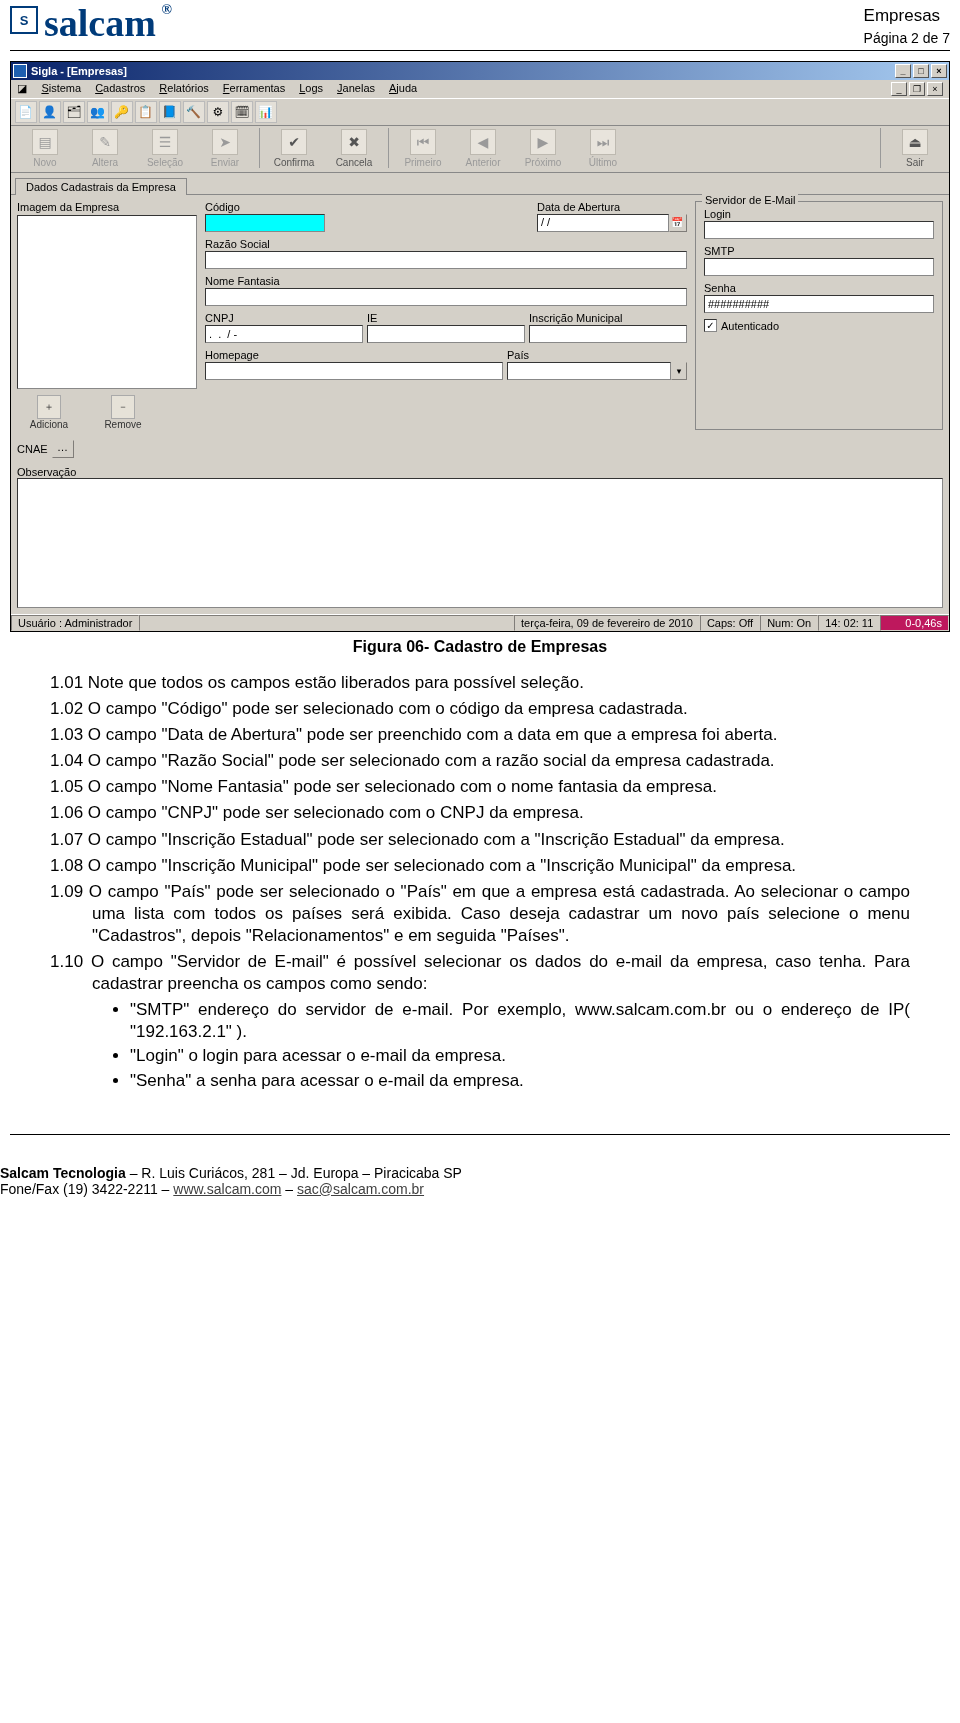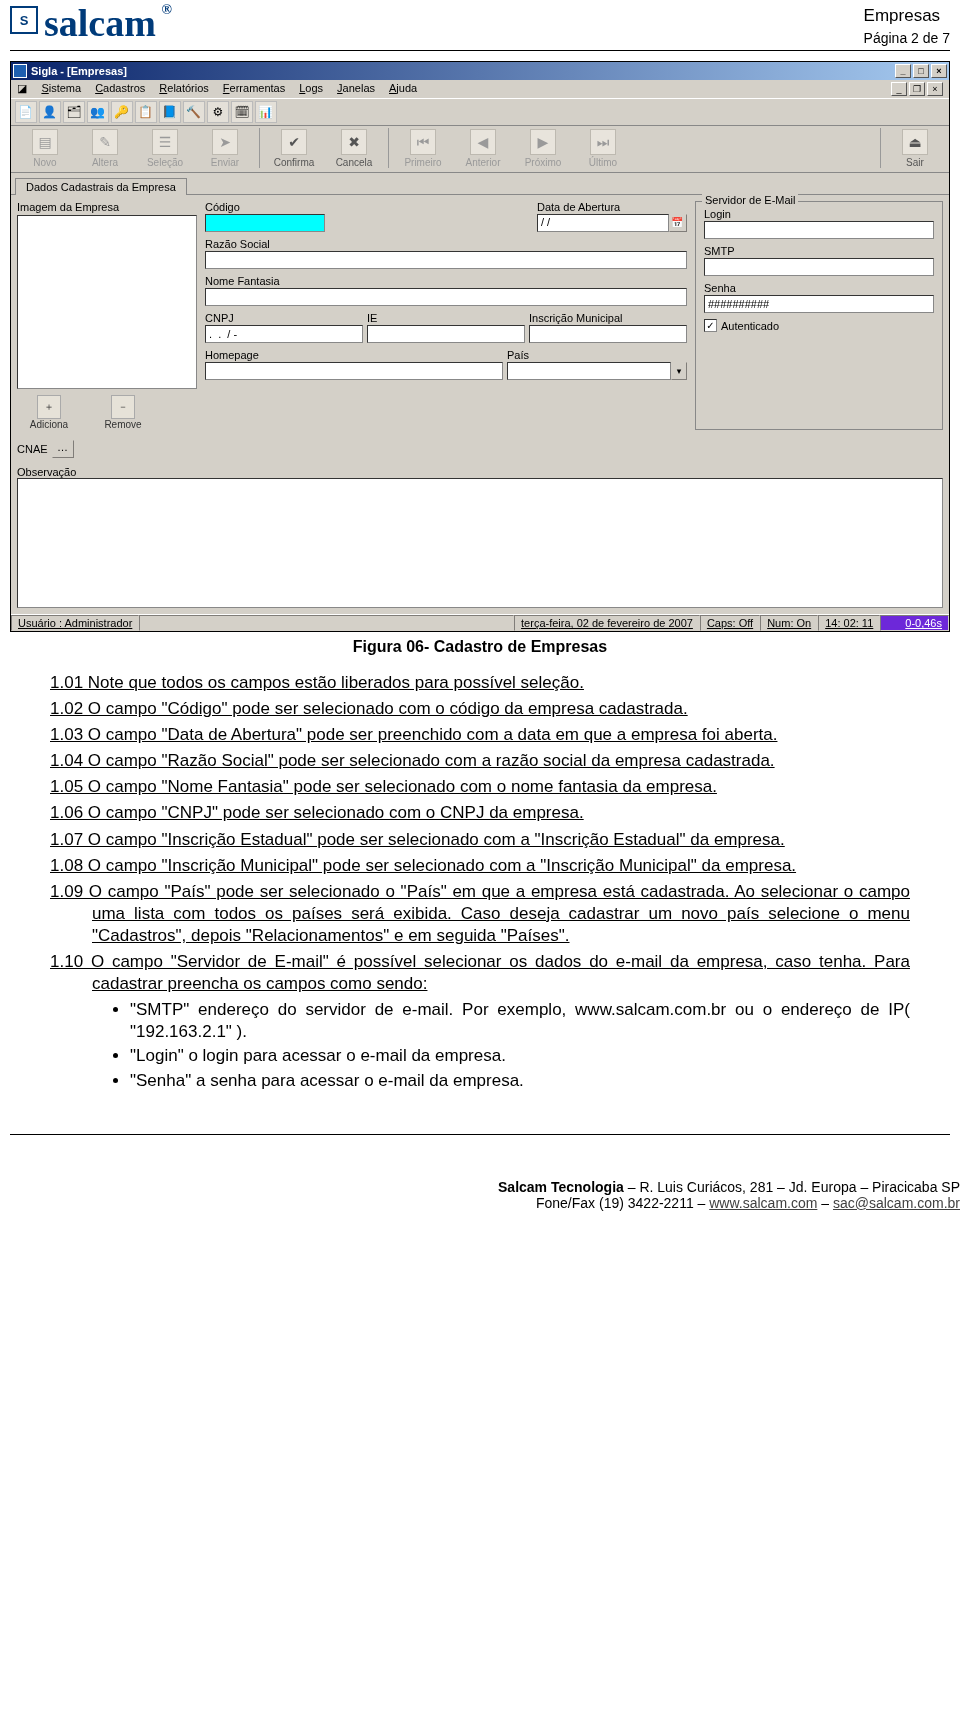--- a/index.html
+++ b/index.html
@@ -223,50 +223,48 @@
   .statusbar {
     display:flex;
     border-top:1px solid #fff;
     font-size:11px;
   }
   .statusbar .cell {
     border:1px inset #d4d0c8;
     padding:1px 6px;
     background:#d4d0c8;
     white-space:nowrap;
-    text-decoration:underline;
-  }
-  .statusbar .cell.timer { background:#6d28d9; color:#fff;padding-left:24px; }
+  }
+  .statusbar .cell.timer { background:#be185d; color:#fff;padding-left:24px; }
   .statusbar .stretch { flex:1; }
 
   
   .caption {
     text-align: center;
     font-weight: bold;
     margin: 6px 0 16px 0;
     font-size: 16px;
   }
   .doc-body {
     padding: 0 50px 0 50px;
     font-size: 17px;
     line-height: 1.3;
   }
   .item {
     margin-bottom: 4px;
     padding-left: 42px;
     text-indent: -42px;
     text-align: justify;
-    text-decoration: underline;
   }
   .bullet-list { margin-left: 80px; }
   .bullet-list li { list-style: disc; margin-bottom:2px; text-align:justify;}
 
   .page-footer {
-    margin-top: 44px;
-    text-align: right;
+    margin-top: 30px;
+    text-align: left;
     font-size: 14px;
     padding-bottom: 12px;
   }
   .footer-rule { border:none;border-top:1px solid #000; margin:0 10px 6px 10px;}
   .page-footer a { color:#404040; text-decoration:underline;}
 </style>
 </head>
 <body>
 
 <div class="page-header">
@@ -439,21 +437,21 @@
   </div>
 
   <div class="obs-area">
     <div class="lbl">Observação</div>
     <div class="obs-box"></div>
   </div>
 
   <div class="statusbar">
     <div class="cell">Usuário : Administrador</div>
     <div class="cell stretch"></div>
-    <div class="cell">terça-feira, 02 de fevereiro de 2007</div>
+    <div class="cell">terça-feira, 09 de fevereiro de 2010</div>
     <div class="cell">Caps: Off</div>
     <div class="cell">Num: On</div>
     <div class="cell">14: 02: 11</div>
     <div class="cell timer">0-0,46s</div>
   </div>
 </div>
 
 <div class="caption">Figura 06- Cadastro de Empresas</div>
 
 <div class="doc-body">

